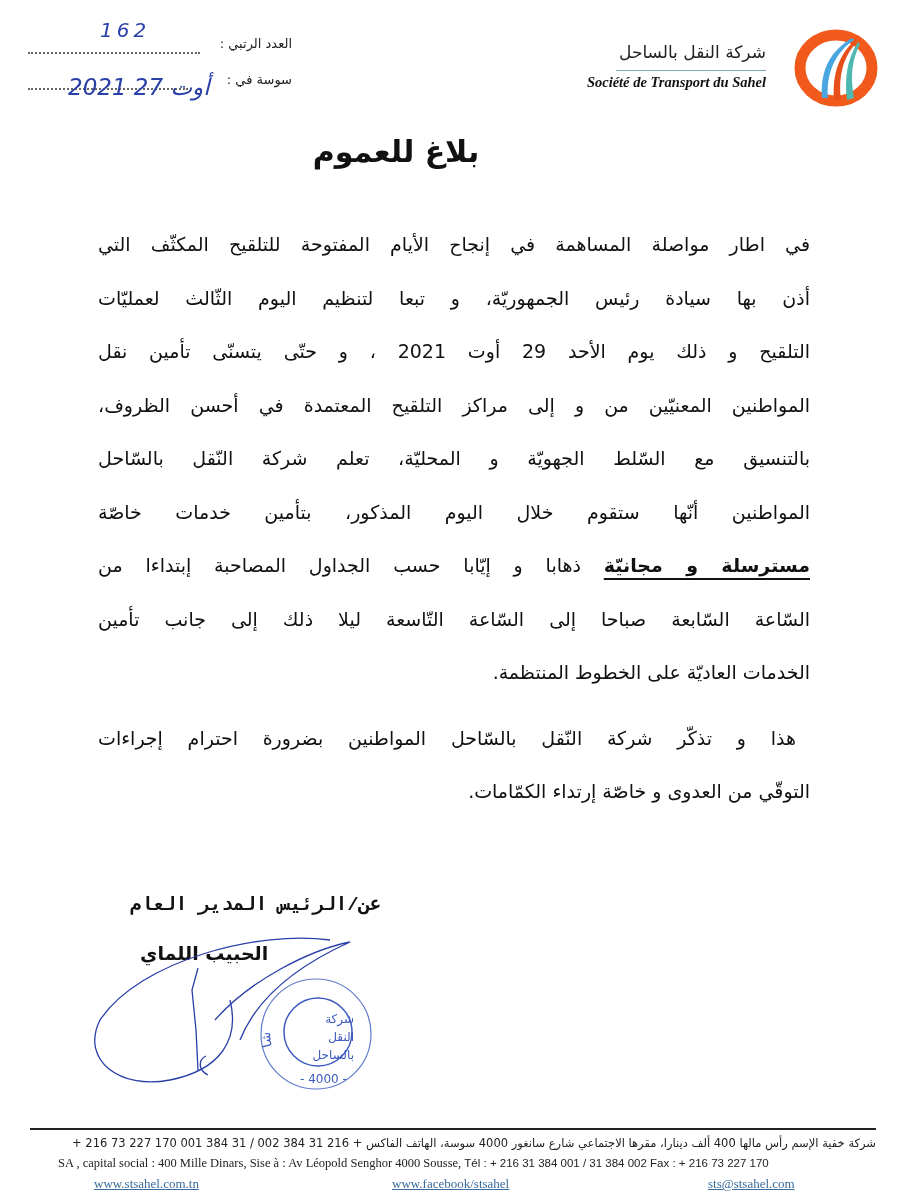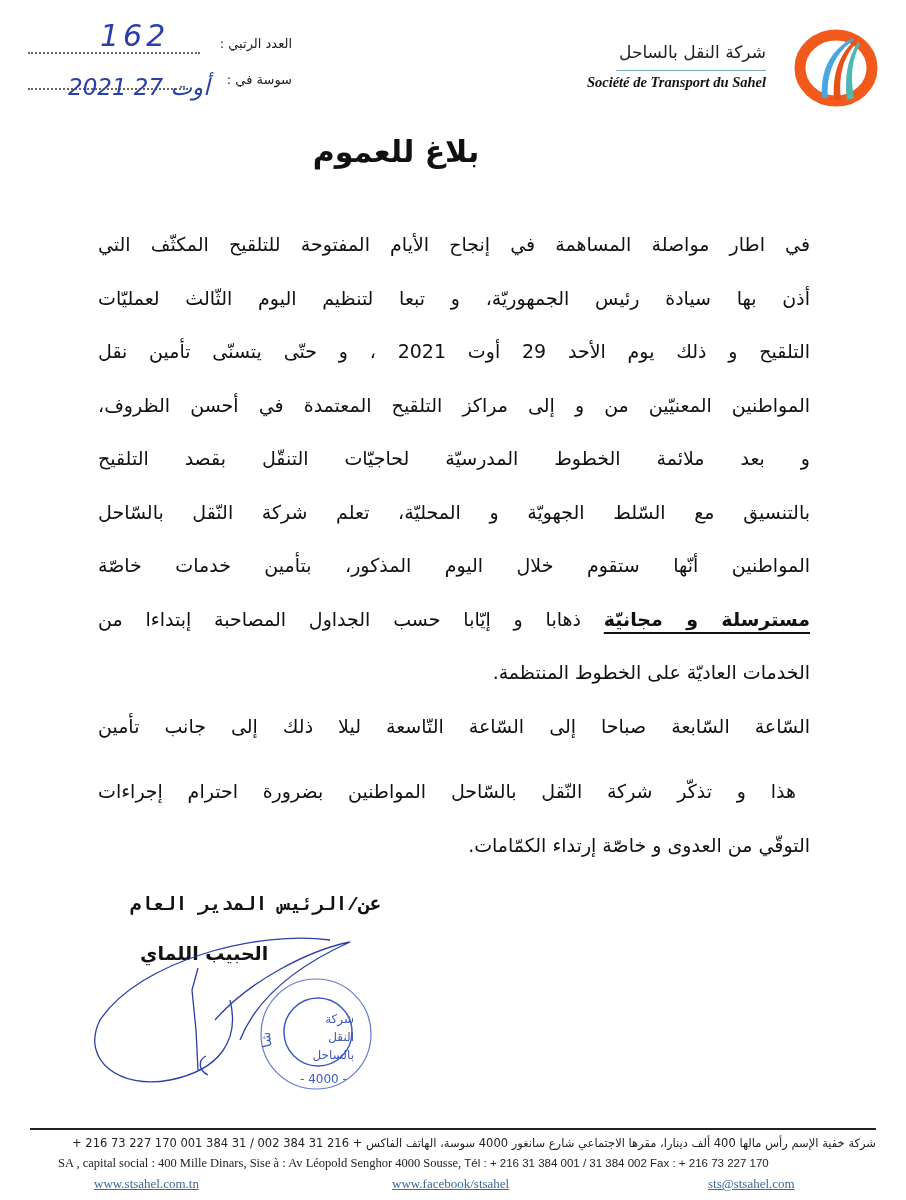--- a/index.html
+++ b/index.html
@@ -11,21 +11,21 @@
     .company-ar { position: absolute; right: 120px; top: 14px; font-family: "DejaVu Sans", sans-serif; font-size: 17px; color: #222; direction: rtl; letter-spacing: 1px; white-space: nowrap; }
     .company-rule { position: absolute; right: 120px; top: 42px; width: 150px; height: 1px; background: #7ab; }
     .company-fr { position: absolute; right: 120px; top: 46px; font-family: "Liberation Serif", serif; font-style: italic; font-weight: bold; font-size: 14.5px; color: #111; white-space: nowrap; }
 
     .ref-block { position: absolute; left: 20px; top: 28px; width: 300px; }
     .ref-row { position: relative; height: 36px; direction: rtl; }
     .ref-label { position: absolute; right: 28px; top: 8px; font-size: 13px; color: #222; white-space: nowrap; }
     .ref-dots { position: absolute; left: 8px; right: 120px; bottom: 10px; border-bottom: 2px dotted #666; }
     .ref-row.date .ref-dots { right: 132px; }
     .hand { position: absolute; font-family: "DejaVu Sans", sans-serif; font-style: italic; color: #2a3fa8; white-space: nowrap; direction: ltr; }
-    .hand-num { left: 80px; top: -10px; font-size: 30px; letter-spacing: 4px; }
+    .hand-num { left: 80px; top: -10px; font-size: 20px; letter-spacing: 4px; }
     .hand-date { left: 48px; top: 10px; font-size: 23px; letter-spacing: 1px; }
 
     
     .title { position: absolute; top: 134px; left: 0; width: 792px; text-align: center; font-size: 30px; font-weight: bold; direction: rtl; }
 
     
     .body { position: absolute; top: 218px; left: 98px; width: 712px; direction: rtl; }
     .line { font-size: 19px; height: 53.5px; line-height: 53.5px; text-align: justify; text-align-last: justify; white-space: nowrap; }
     .line.last { text-align-last: right; }
     .line.indent { padding-right: 14px; }
@@ -81,26 +81,25 @@
 </div>
 
 <div class="title">بلاغ للعموم</div>
 
 <div class="body">
   <div>
     <div class="line">في اطار مواصلة المساهمة في إنجاح الأيام المفتوحة للتلقيح المكثّف التي</div>
     <div class="line">أذن بها سيادة رئيس الجمهوريّة، و تبعا لتنظيم اليوم الثّالث لعمليّات</div>
     <div class="line">التلقيح و ذلك يوم الأحد 29 أوت 2021 ، و حتّى يتسنّى تأمين نقل</div>
     <div class="line">المواطنين المعنيّين من و إلى مراكز التلقيح المعتمدة في أحسن الظروف،</div>
-    <div class="line">و بعد ملائمة الخطوط المدرسيّة لحاجيّات التنقّل بقصد التلقيح</div>
     <div class="line">بالتنسيق مع السّلط الجهويّة و المحليّة، تعلم شركة النّقل بالسّاحل</div>
     <div class="line">المواطنين أنّها ستقوم خلال اليوم المذكور، بتأمين خدمات خاصّة</div>
     <div class="line"><span class="emph">مسترسلة و مجانيّة</span><span> ذهابا و إيّابا حسب الجداول المصاحبة إبتداءا من</span></div>
+    <div class="line">السّاعة السّابعة صباحا إلى السّاعة التّاسعة ليلا ذلك إلى جانب تأمين</div>
     <div class="line last">الخدمات العاديّة على الخطوط المنتظمة.</div>
-    <div class="line">السّاعة السّابعة صباحا إلى السّاعة التّاسعة ليلا ذلك إلى جانب تأمين</div>
   </div>
   <div class="para2">
     <div class="line indent">هذا و تذكّر شركة النّقل بالسّاحل المواطنين بضرورة احترام إجراءات</div>
     <div class="line last">التوقّي من العدوى و خاصّة إرتداء الكمّامات.</div>
   </div>
 </div>
 
 <div class="sig-title">عن/الرئيس المدير العام</div>
 <div class="sig-name">الحبيب اللماي</div>
 

